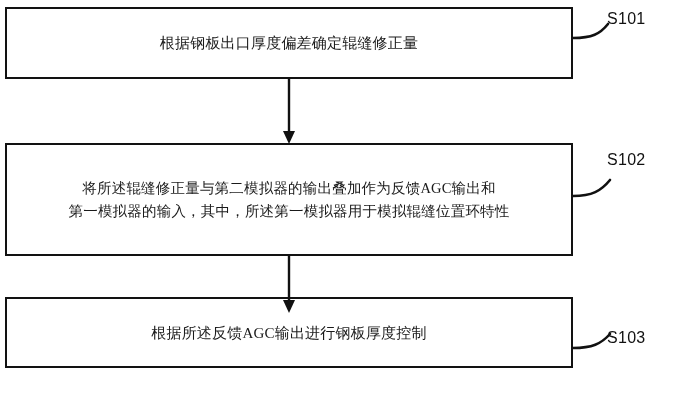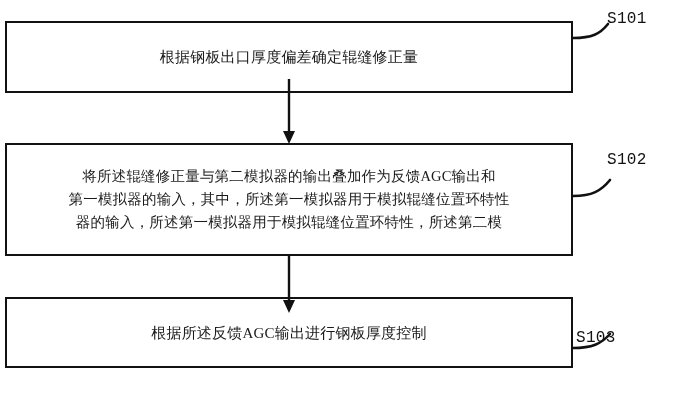--- a/index.html
+++ b/index.html
@@ -35,21 +35,21 @@
 
   .step-text {
     text-align: center;
     color: #1a1a1a;
     font-family: "Liberation Serif", "DejaVu Serif", serif;
     letter-spacing: 0.2px;
   }
 
   #box-s101 {
     left: 5px;
-    top: 21px;
+    top: 7px;
     width: 568px;
     height: 72px;
   }
   #box-s101 .step-text {
     font-size: 15px;
     line-height: 22px;
   }
 
   #box-s102 {
     left: 5px;
@@ -83,45 +83,44 @@
     position: absolute;
     left: 0;
     top: 0;
     width: 674px;
     height: 400px;
     pointer-events: none;
   }
 
   .step-label {
     position: absolute;
-    font-family: Liberation Mono, monospace;
+    font-family: Liberation Sans, sans-serif;
     font-size: 16px;
     color: #111111;
     letter-spacing: 0.3px;
     white-space: nowrap;
   }
 
   #label-s101 { left: 607px; top: 10px; }
   #label-s102 { left: 607px; top: 151px; }
-  #label-s103 { left: 576px; top: 329px; }
+  #label-s103 { left: 607px; top: 329px; }
 </style>
 </head>
 <body>
 
 <div class="flowchart">
 
   <div class="step-box" id="box-s101">
     <span class="step-text">根据钢板出口厚度偏差确定辊缝修正量</span>
   </div>
 
   <div class="step-box" id="box-s102">
     <span class="step-text">
       <span class="line-just">将所述辊缝修正量与第二模拟器的输出叠加作为反馈AGC输出和</span>
       <span class="line-just">第一模拟器的输入，其中，所述第一模拟器用于模拟辊缝位置环特性</span>
-      <span class="line-just">器的输入，所述第一模拟器用于模拟辊缝位置环特性，所述第二模</span>
     </span>
   </div>
 
   <div class="step-box" id="box-s103">
     <span class="step-text">根据所述反馈AGC输出进行钢板厚度控制</span>
   </div>
 
   <svg class="connector" viewBox="0 0 674 400">
 
     <g>

